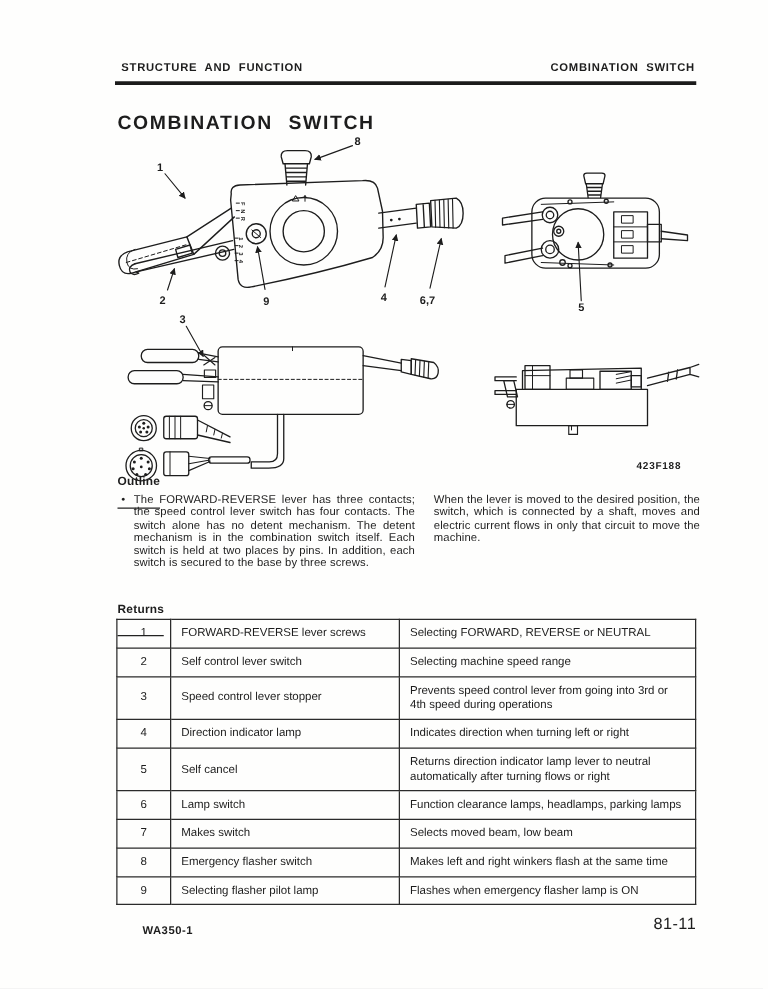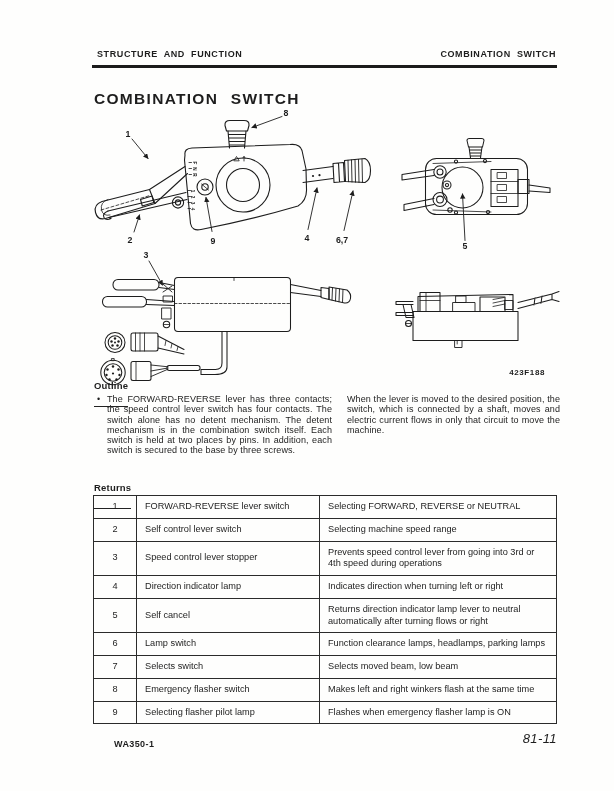--- a/index.html
+++ b/index.html
@@ -236,21 +236,21 @@
   <div class="abs bullet" style="left:97px;top:394px;">•</div>
   <div class="abs para" style="left:107px;top:394px;width:225px;">The FORWARD-REVERSE lever has three contacts; the speed control lever switch has four contacts. The switch alone has no detent mechanism. The detent mechanism is in the combination switch itself. Each switch is held at two places by pins. In addition, each switch is secured to the base by three screws.</div>
   <div class="abs para" style="left:347px;top:394px;width:213px;">When the lever is moved to the desired position, the switch, which is connected by a shaft, moves and electric current flows in only that circuit to move the machine.</div>
 
   <div class="abs sec-head" style="left:94px;top:482px;">Returns</div>
 
   <table class="fn abs" style="left:93px;top:495px;">
     <tbody>
       <tr>
         <td class="no">1</td>
-        <td class="nm">FORWARD-REVERSE lever switch</td>
+        <td class="nm">FORWARD-REVERSE lever screws</td>
         <td>Selecting FORWARD, REVERSE or NEUTRAL</td>
       </tr>
       <tr>
         <td class="no">2</td>
         <td class="nm">Self control lever switch</td>
         <td>Selecting machine speed range</td>
       </tr>
       <tr>
         <td class="no">3</td>
         <td class="nm">Speed control lever stopper</td>
@@ -266,32 +266,32 @@
         <td class="nm">Self cancel</td>
         <td>Returns direction indicator lamp lever to neutral automatically after turning flows or right</td>
       </tr>
       <tr>
         <td class="no">6</td>
         <td class="nm">Lamp switch</td>
         <td>Function clearance lamps, headlamps, parking lamps</td>
       </tr>
       <tr>
         <td class="no">7</td>
-        <td class="nm">Selects switch</td>
+        <td class="nm">Makes switch</td>
         <td>Selects moved beam, low beam</td>
       </tr>
       <tr>
         <td class="no">8</td>
         <td class="nm">Emergency flasher switch</td>
         <td>Makes left and right winkers flash at the same time</td>
       </tr>
       <tr>
         <td class="no">9</td>
         <td class="nm">Selecting flasher pilot lamp</td>
         <td>Flashes when emergency flasher lamp is ON</td>
       </tr>
     </tbody>
   </table>
 
   <div class="abs foot-l" style="left:114px;top:739px;">WA350-1</div>
-  <div class="abs foot-r" style="right:57px;top:731px;font-style:italic;">81-11</div>
+  <div class="abs foot-r" style="right:57px;top:731px;">81-11</div>
 
 </div>
 
 </body></html>

